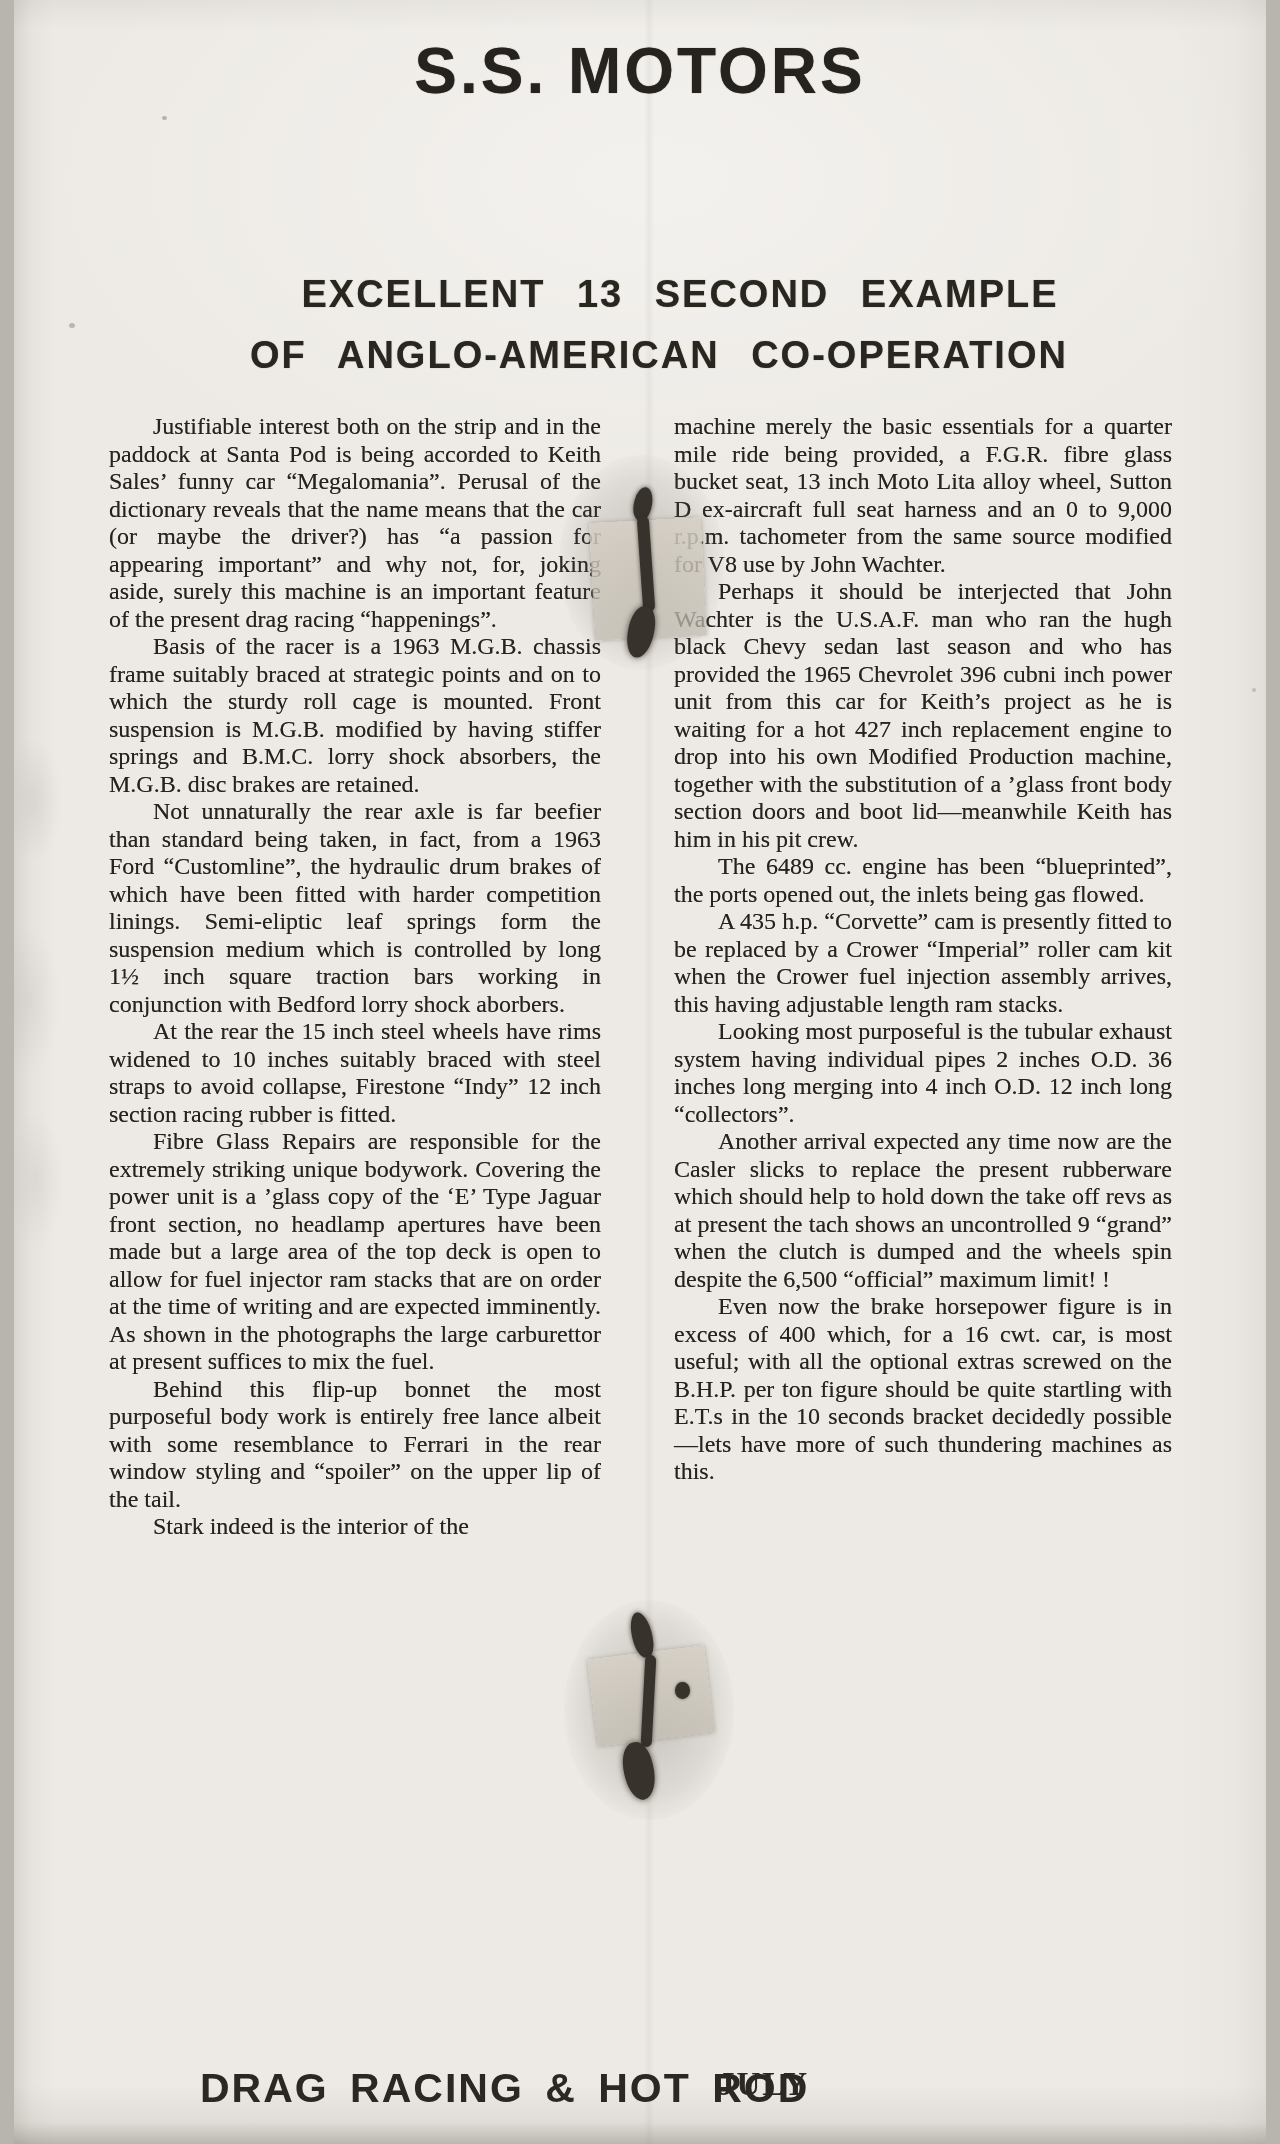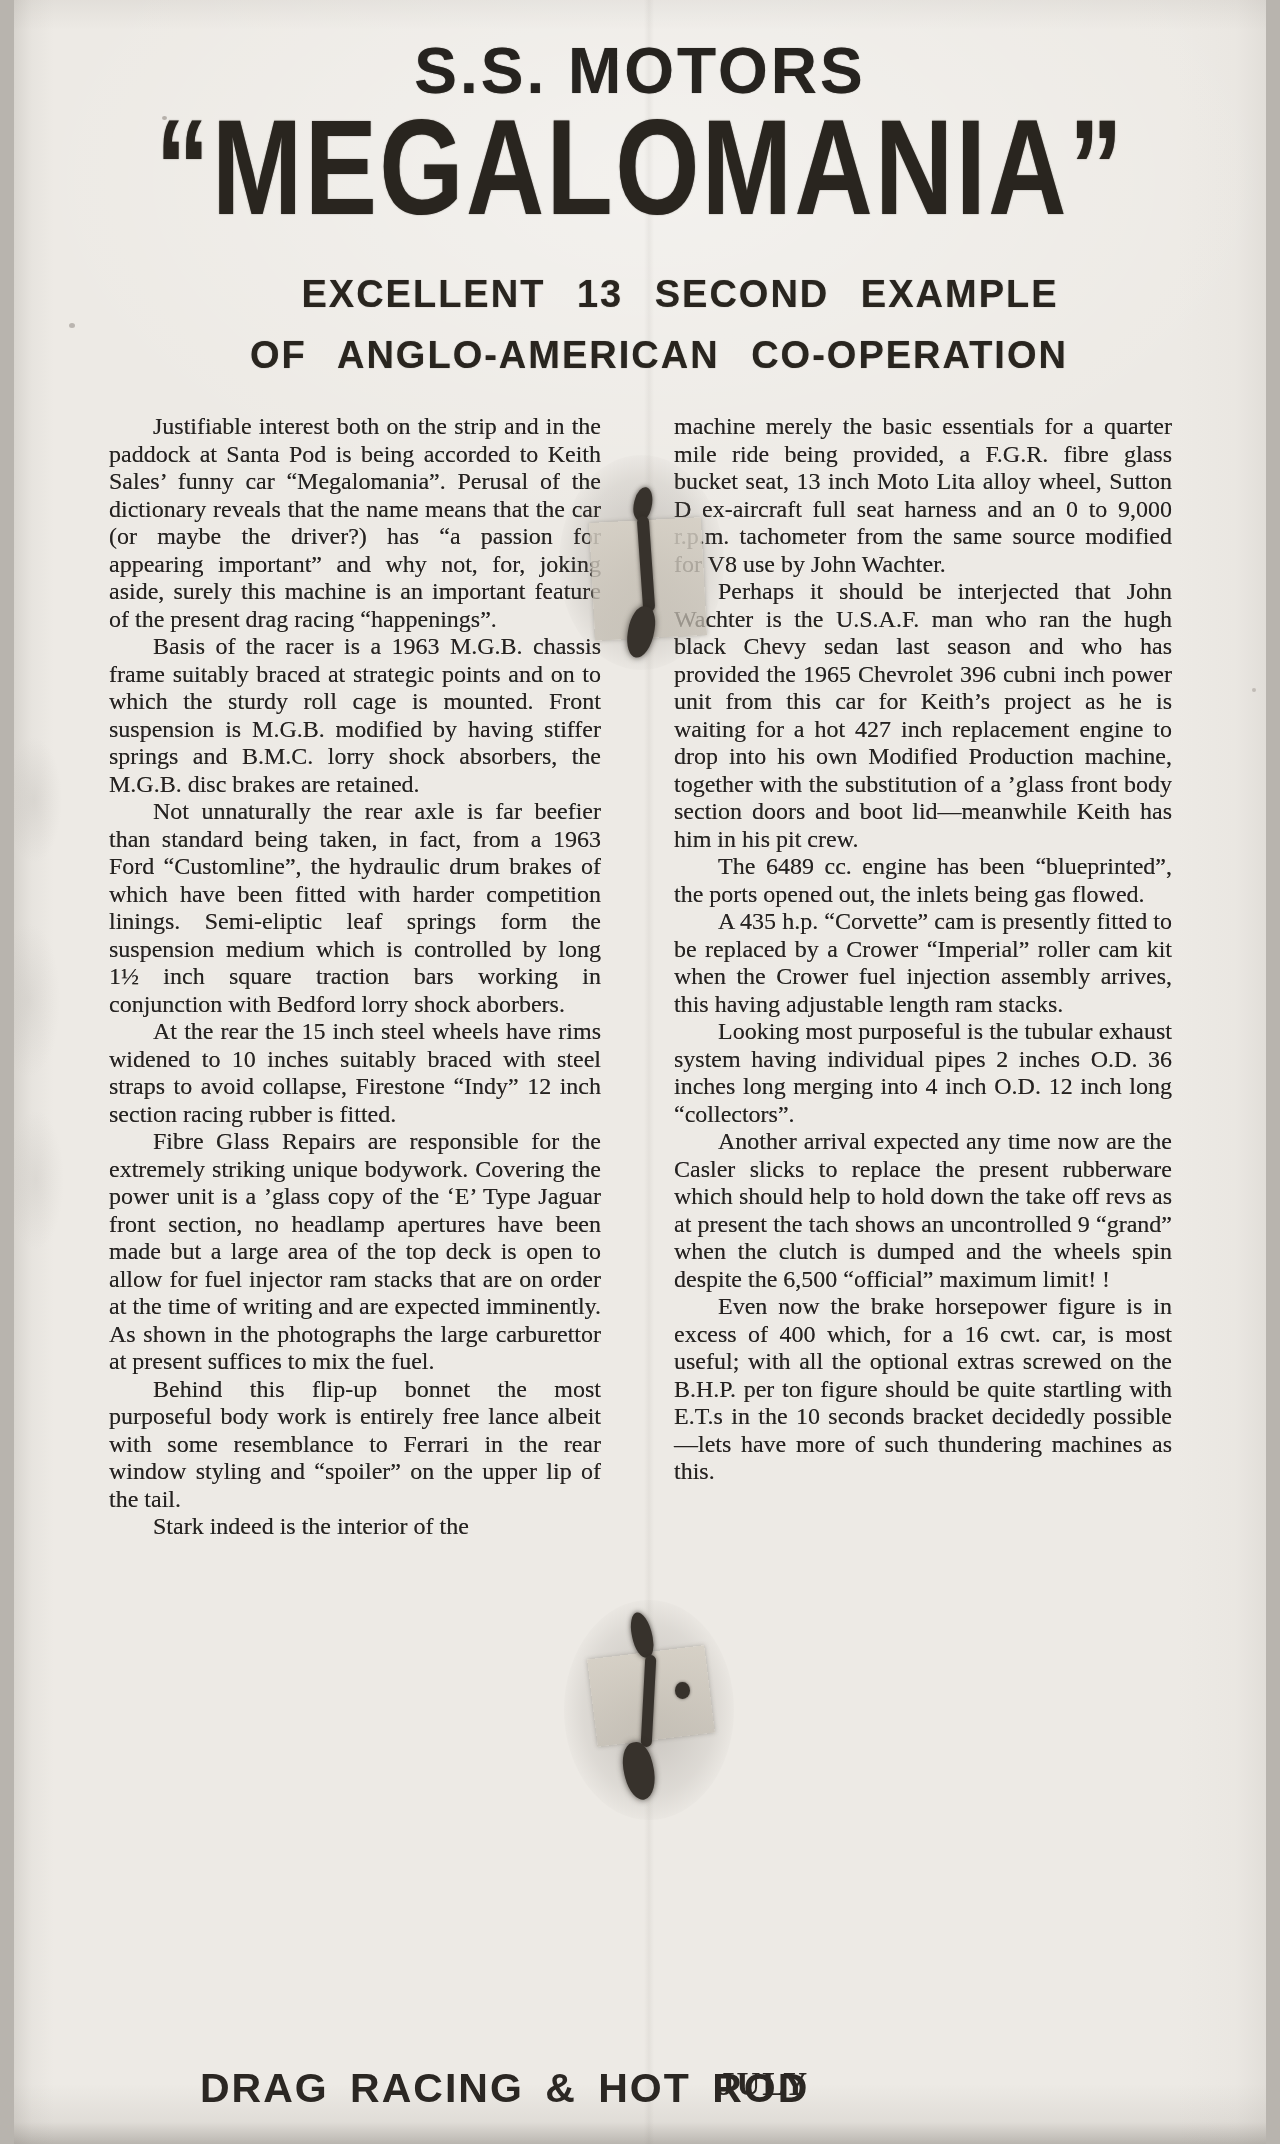--- a/index.html
+++ b/index.html
@@ -118,23 +118,20 @@
 
   <div class="crease"></div>
   <div class="bleed"></div>
 
   <div class="speck" style="left:148px;top:116px;width:5px;height:4px;opacity:.5;"></div>
   <div class="speck" style="left:55px;top:323px;width:6px;height:5px;opacity:.45;"></div>
   <div class="speck" style="left:1238px;top:688px;width:4px;height:4px;opacity:.35;"></div>
   <div class="speck" style="left:246px;top:1122px;width:3px;height:3px;opacity:.3;"></div>
 
   <div class="kicker">S.S. MOTORS</div>
-  <div class="main-title">
-    <span>“MEGALOMANIA”</span>
-  </div>
   <div class="subtitle line1">EXCELLENT 13 SECOND  EXAMPLE</div>
   <div class="subtitle line2">OF ANGLO-AMERICAN CO-OPERATION</div>
 
   <div class="col left">
     <p>Justifiable interest both on the strip and in the paddock at Santa Pod is being accorded to Keith Sales’ funny car “Megalomania”.  Perusal of the dictionary reveals that the name means that the car (or maybe the driver?) has “a passion for appearing important” and why not, for, joking aside, surely this machine is an important feature of the present drag racing “happenings”.</p>
     <p>Basis of the racer is a 1963 M.G.B. chassis frame suitably braced at strategic points and on to which the sturdy roll cage is mounted.  Front suspension is M.G.B. modified by having stiffer springs and B.M.C. lorry shock absorbers, the M.G.B. disc brakes are retained.</p>
     <p>Not unnaturally the rear axle is far beefier than standard being taken, in fact, from a 1963 Ford “Customline”, the hydraulic drum brakes of which have been fitted with harder competition linings.  Semi-eliptic leaf springs form the suspension medium which is controlled by long 1½ inch square traction bars working in conjunction with Bedford lorry shock aborbers.</p>
     <p>At the rear the 15 inch steel wheels have rims widened to 10 inches suitably braced with steel straps to avoid collapse, Firestone “Indy” 12 inch section racing rubber is fitted.</p>
     <p>Fibre Glass Repairs are responsible for the extremely striking unique bodywork.  Covering the power unit is a ’glass copy of the ‘E’ Type Jaguar front section, no headlamp apertures have been made but a large area of the top deck is open to allow for fuel injector ram stacks that are on order at the time of writing and are expected imminently.  As shown in the photographs the large carburettor at present suffices to mix the fuel.</p>
     <p>Behind this flip-up bonnet the most purposeful body work is entirely free lance albeit with some resemblance to Ferrari in the rear window styling and “spoiler” on the upper lip of the tail.</p>

